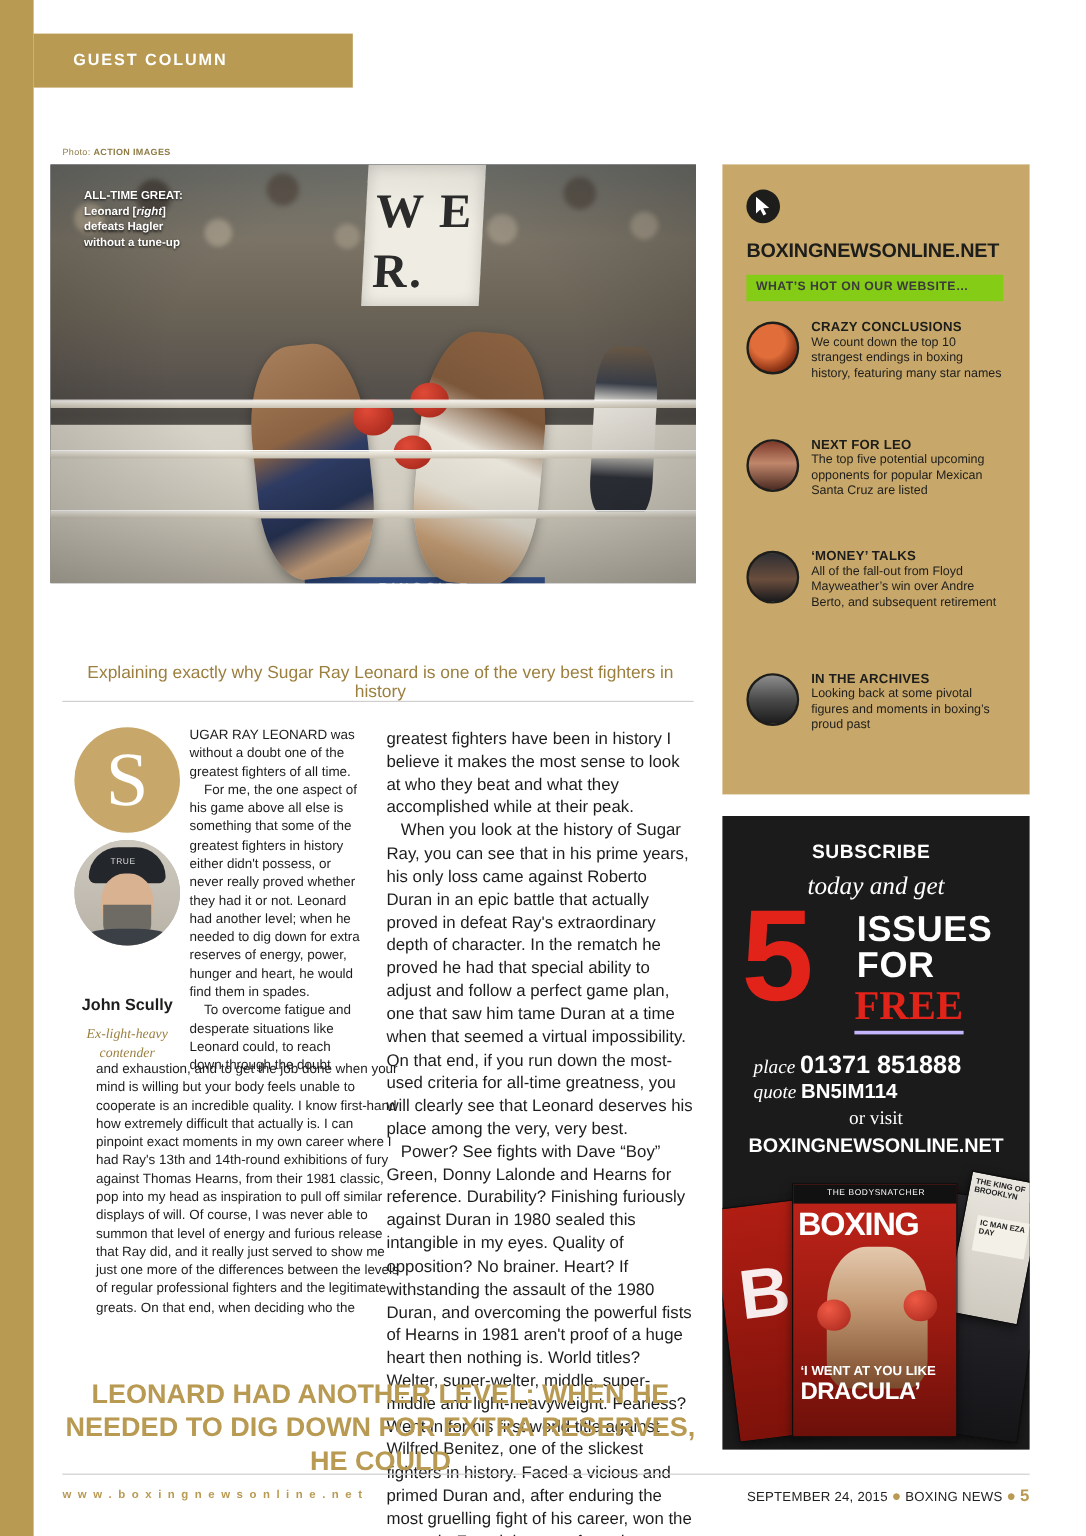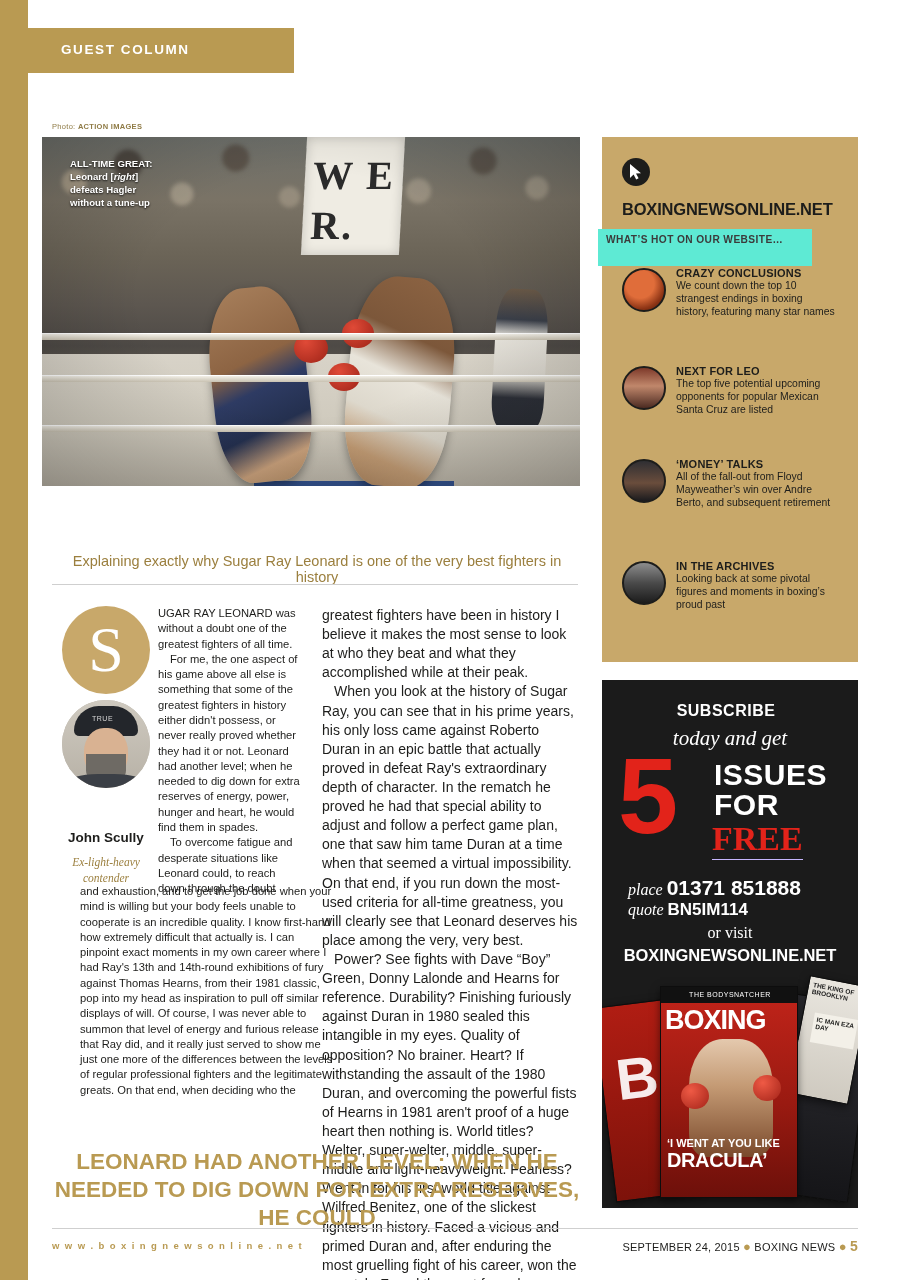--- a/index.html
+++ b/index.html
@@ -217,22 +217,22 @@
   .cursor-icon {
     position: absolute; left: 622px; top: 158px; width: 28px; height: 28px;
     border-radius: 50%; background: #1d1d1b;
   }
   .cursor-icon svg { position: absolute; left: 7px; top: 6px; }
   .web-title {
     position: absolute; left: 622px; top: 200px;
     font-size: 16.5px; font-weight: bold; color: #1d1d1b; letter-spacing: -.2px;
   }
   .whats-hot {
-    position: absolute; left: 598px; top: 229px; width: 214px; height: 37px;
-    background: #5eead4;
+    position: absolute; left: 622px; top: 229px; width: 214px; height: 22px;
+    background: #84cc16;
   }
   .whats-hot span {
     position: absolute; left: 8px; top: 5px; font-size: 10.2px; font-weight: bold;
     color: #3b3b3b; letter-spacing: .4px;
   }
   .hot-item { position: absolute; left: 622px; width: 216px; }
   .hot-thumb {
     position: absolute; left: 0; top: 0; width: 44px; height: 44px;
     border-radius: 50%; overflow: hidden; border: 2px solid #1d1d1b;
     background: #2c2a28;
@@ -270,21 +270,21 @@
     position: absolute; left: 112px; top: 78px; color: #fff;
     font-size: 30px; font-weight: bold; letter-spacing: .5px;
   }
   .ad-for {
     position: absolute; left: 112px; top: 108px; color: #fff;
     font-size: 30px; font-weight: bold; letter-spacing: .5px;
   }
   .ad-free {
     position: absolute; left: 110px; top: 140px; color: #e2231a;
     font-family: "Liberation Serif", serif; font-size: 34px; font-weight: bold;
-    border-bottom: 1px solid #c4b5fd; padding-bottom: 1px;
+    border-bottom: 3px solid #c4b5fd; padding-bottom: 1px;
   }
   .ad-call {
     position: absolute; left: 26px; top: 196px; color: #fff; font-size: 16px;
     font-family: "Liberation Serif", serif; font-style: italic;
   }
   .ad-call b { font-family: "Liberation Sans", sans-serif; font-style: normal; font-size: 21px; }
   .ad-quote {
     position: absolute; left: 26px; top: 220px; color: #fff; font-size: 16px;
     font-family: "Liberation Serif", serif; font-style: italic;
   }

